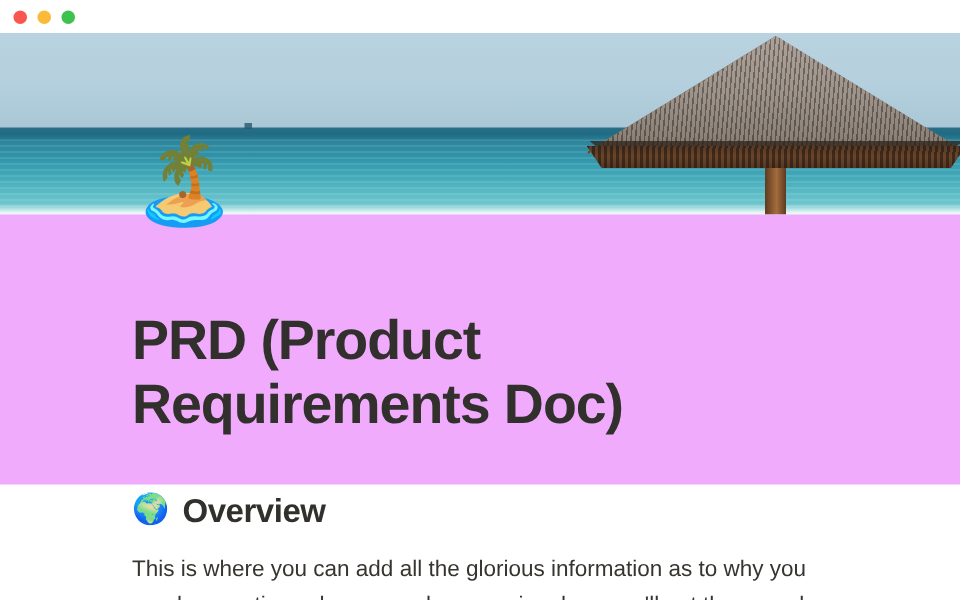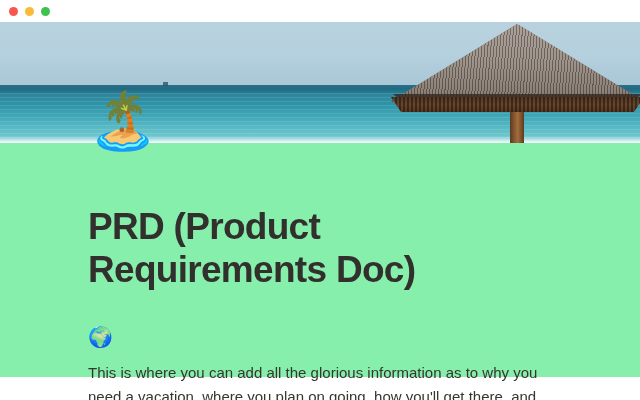--- a/index.html
+++ b/index.html
@@ -193,22 +193,22 @@
     z-index: 12;
     user-select: none;
   }
 
   
   .content {
     position: absolute;
     top: 143px;
     left: 0;
     width: 640px;
-    height: 234px;
-    background: #86efac;
+    height: 180px;
+    background: #f0abfc;
     z-index: 10;
   }
   .content-inner {
     padding: 0 88px;
   }
   .page-title {
     margin: 0;
     padding-top: 62px;
     font-size: 37px;
     line-height: 1.17;
@@ -274,20 +274,21 @@
 
   <div class="page-icon">🏝️</div>
 
   <div class="content">
     <div class="content-inner">
 
       <h1 class="page-title">PRD (Product Requirements Doc)</h1>
 
       <h2 class="section-heading">
         <span class="section-emoji">🌍</span>
+        <span>Overview</span>
       </h2>
 
       <p class="body-paragraph">This is where you can add all the glorious information as to why you need a vacation, where you plan on going, how you'll get there, and the benefit of</p>
 
     </div>
   </div>
 
 </div>
 
 </body></html>

